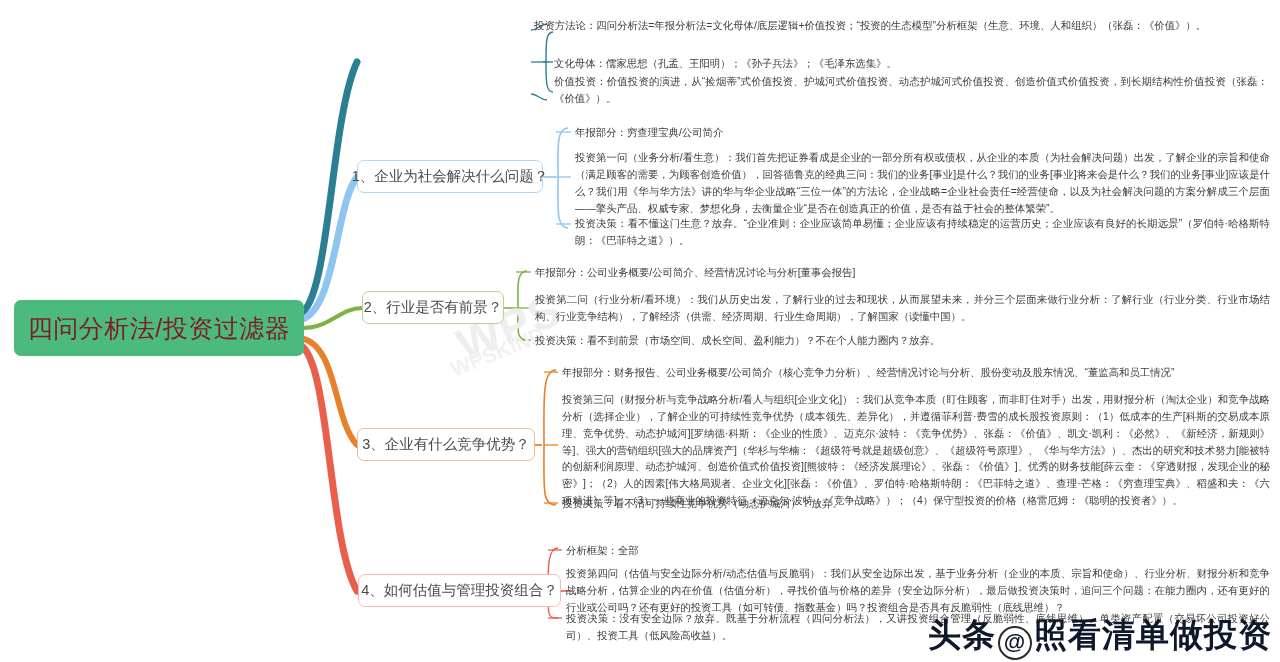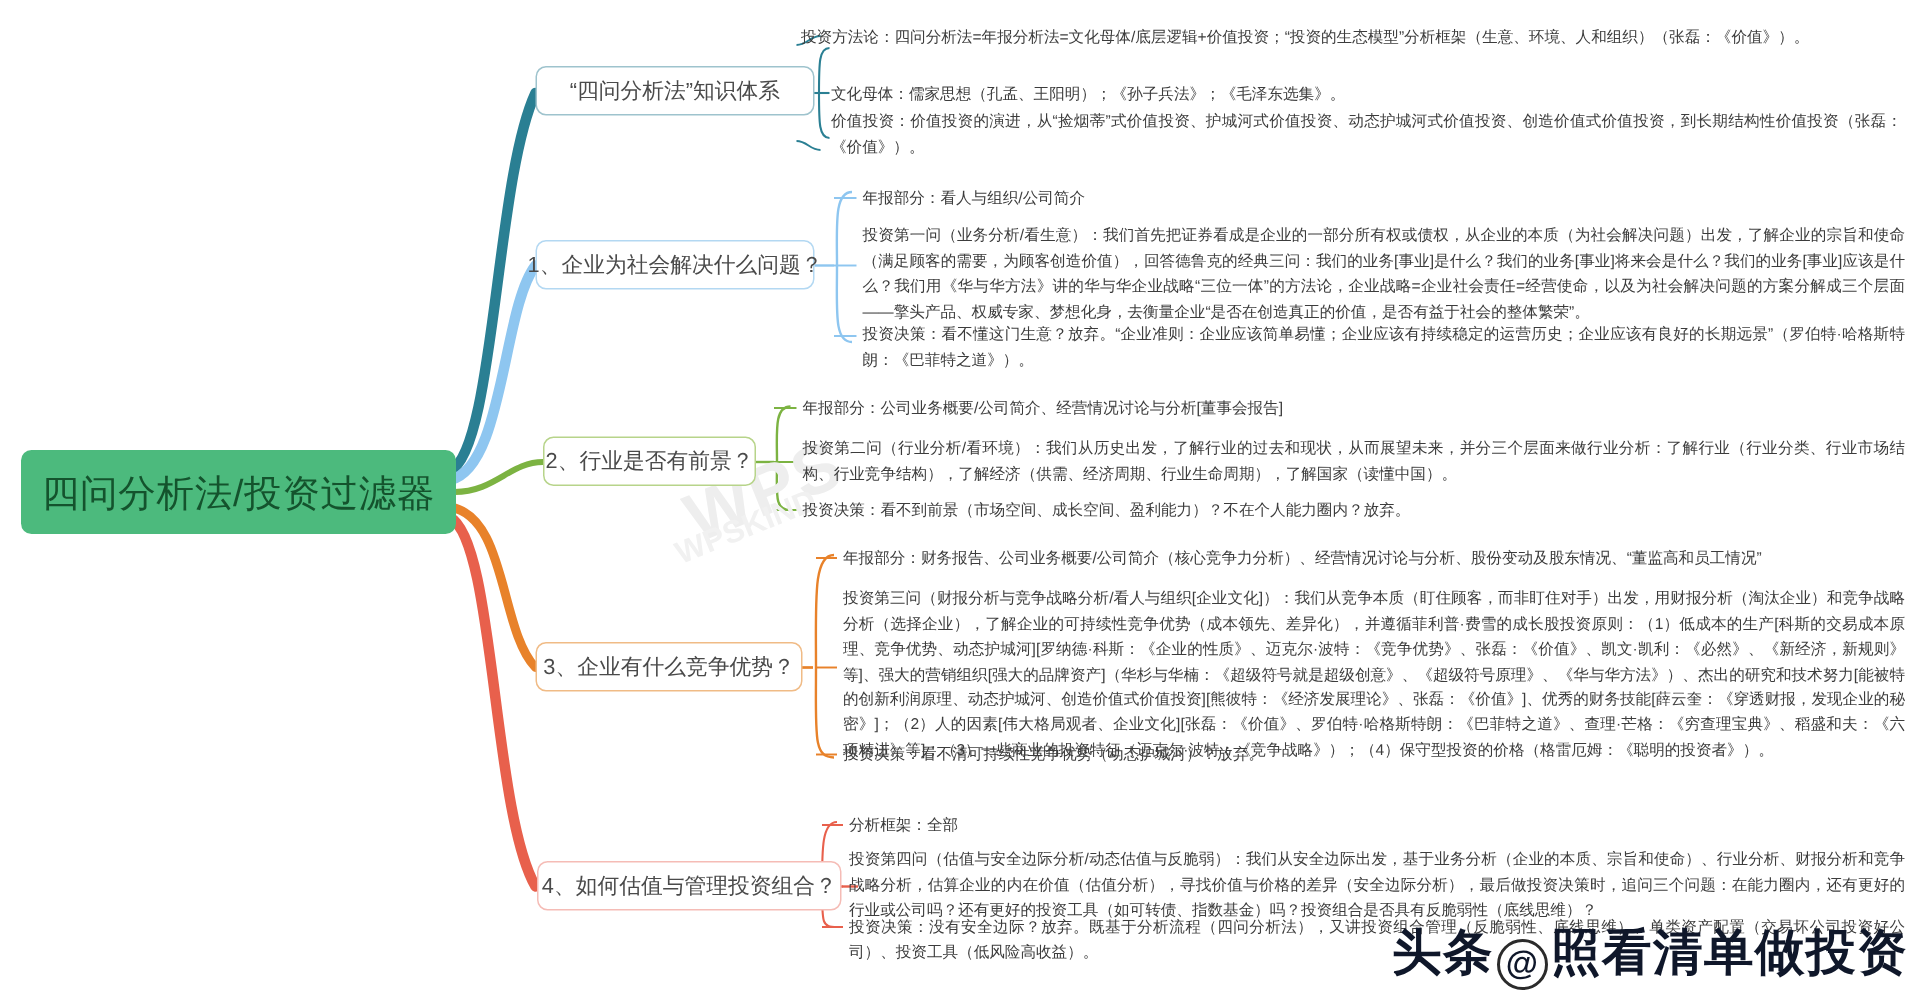--- a/index.html
+++ b/index.html
@@ -23,21 +23,21 @@
   .central {
     position: absolute;
     left: 14px; top: 300px;
     width: 290px; height: 56px;
     background: #4cba7d;
     border-radius: 7px;
     display: flex; align-items: center; justify-content: center;
     box-sizing: border-box;
   }
   .central-label {
-    color: #14532d;
+    color: #7f1d1d;
     font-size: 25px;
     letter-spacing: 0.5px;
     white-space: nowrap;
   }
   
   .topic {
     position: absolute;
     border: 1px solid #bbb;
     border-radius: 7px;
     background: #ffffff;
@@ -154,41 +154,38 @@
     <path d="M548,618 L562,618" fill="none" stroke="#e8604c" stroke-width="1.3"></path>
   </svg>
 
   <div class="wm-wps">WPS</div>
   <div class="wm-wps2">WPSKIND</div>
 
   <div class="central">
     <span class="central-label">四问分析法/投资过滤器</span>
   </div>
 
-  <div class="topic t0">
-    <span class="topic-label">“四问分析法”知识体系</span>
-  </div>
   <div class="topic t1">
     <span class="topic-label">1、企业为社会解决什么问题？</span>
   </div>
   <div class="topic t2">
     <span class="topic-label">2、行业是否有前景？</span>
   </div>
   <div class="topic t3">
     <span class="topic-label">3、企业有什么竞争优势？</span>
   </div>
   <div class="topic t4">
     <span class="topic-label">4、如何估值与管理投资组合？</span>
   </div>
 
   <div class="leaf" style="left:534px; top:18px; width:714px;">投资方法论：四问分析法=年报分析法=文化母体/底层逻辑+价值投资；“投资的生态模型”分析框架（生意、环境、人和组织）（张磊：《价值》）。</div>
   <div class="leaf" style="left:554px; top:56px; width:714px;">文化母体：儒家思想（孔孟、王阳明）；《孙子兵法》；《毛泽东选集》。</div>
   <div class="leaf" style="left:554px; top:74px; width:714px;">价值投资：价值投资的演进，从“捡烟蒂”式价值投资、护城河式价值投资、动态护城河式价值投资、创造价值式价值投资，到长期结构性价值投资（张磊：《价值》）。</div>
 
-  <div class="leaf" style="left:575px; top:125px; width:695px;">年报部分：看人与组织/公司简介</div>
+  <div class="leaf" style="left:575px; top:125px; width:695px;">年报部分：穷查理宝典/公司简介</div>
   <div class="leaf" style="left:575px; top:216px; width:695px;">投资决策：看不懂这门生意？放弃。“企业准则：企业应该简单易懂；企业应该有持续稳定的运营历史；企业应该有良好的长期远景”（罗伯特·哈格斯特朗：《巴菲特之道》）。</div>
   <div class="leaf" style="left:575px; top:150px; width:695px;">投资第一问（业务分析/看生意）：我们首先把证券看成是企业的一部分所有权或债权，从企业的本质（为社会解决问题）出发，了解企业的宗旨和使命（满足顾客的需要，为顾客创造价值），回答德鲁克的经典三问：我们的业务[事业]是什么？我们的业务[事业]将来会是什么？我们的业务[事业]应该是什么？我们用《华与华方法》讲的华与华企业战略“三位一体”的方法论，企业战略=企业社会责任=经营使命，以及为社会解决问题的方案分解成三个层面——擎头产品、权威专家、梦想化身，去衡量企业“是否在创造真正的价值，是否有益于社会的整体繁荣”。</div>
 
   <div class="leaf" style="left:535px; top:265px; width:735px;">年报部分：公司业务概要/公司简介、经营情况讨论与分析[董事会报告]</div>
   <div class="leaf" style="left:535px; top:292px; width:735px;">投资第二问（行业分析/看环境）：我们从历史出发，了解行业的过去和现状，从而展望未来，并分三个层面来做行业分析：了解行业（行业分类、行业市场结构、行业竞争结构），了解经济（供需、经济周期、行业生命周期），了解国家（读懂中国）。</div>
   <div class="leaf" style="left:562px; top:365px; width:708px;">年报部分：财务报告、公司业务概要/公司简介（核心竞争力分析）、经营情况讨论与分析、股份变动及股东情况、“董监高和员工情况”</div>
 
   <div class="leaf" style="left:535px; top:333px; width:735px;">投资决策：看不到前景（市场空间、成长空间、盈利能力）？不在个人能力圈内？放弃。</div>
   <div class="leaf" style="left:562px; top:392px; width:708px;">投资第三问（财报分析与竞争战略分析/看人与组织[企业文化]）：我们从竞争本质（盯住顾客，而非盯住对手）出发，用财报分析（淘汰企业）和竞争战略分析（选择企业），了解企业的可持续性竞争优势（成本领先、差异化），并遵循菲利普·费雪的成长股投资原则：（1）低成本的生产[科斯的交易成本原理、竞争优势、动态护城河][罗纳德·科斯：《企业的性质》、迈克尔·波特：《竞争优势》、张磊：《价值》、凯文·凯利：《必然》、《新经济，新规则》等]、强大的营销组织[强大的品牌资产]（华杉与华楠：《超级符号就是超级创意》、《超级符号原理》、《华与华方法》）、杰出的研究和技术努力[能被特的创新利润原理、动态护城河、创造价值式价值投资][熊彼特：《经济发展理论》、张磊：《价值》]、优秀的财务技能[薛云奎：《穿透财报，发现企业的秘密》]；（2）人的因素[伟大格局观者、企业文化][张磊：《价值》、罗伯特·哈格斯特朗：《巴菲特之道》、查理·芒格：《穷查理宝典》、稻盛和夫：《六项精进》等]；（3）一些商业的投资特征（迈克尔·波特：《竞争战略》）；（4）保守型投资的价格（格雷厄姆：《聪明的投资者》）。</div>
   <div class="leaf" style="left:562px; top:496px; width:708px;">投资决策：看不清可持续性竞争优势（动态护城河）？放弃。</div>

